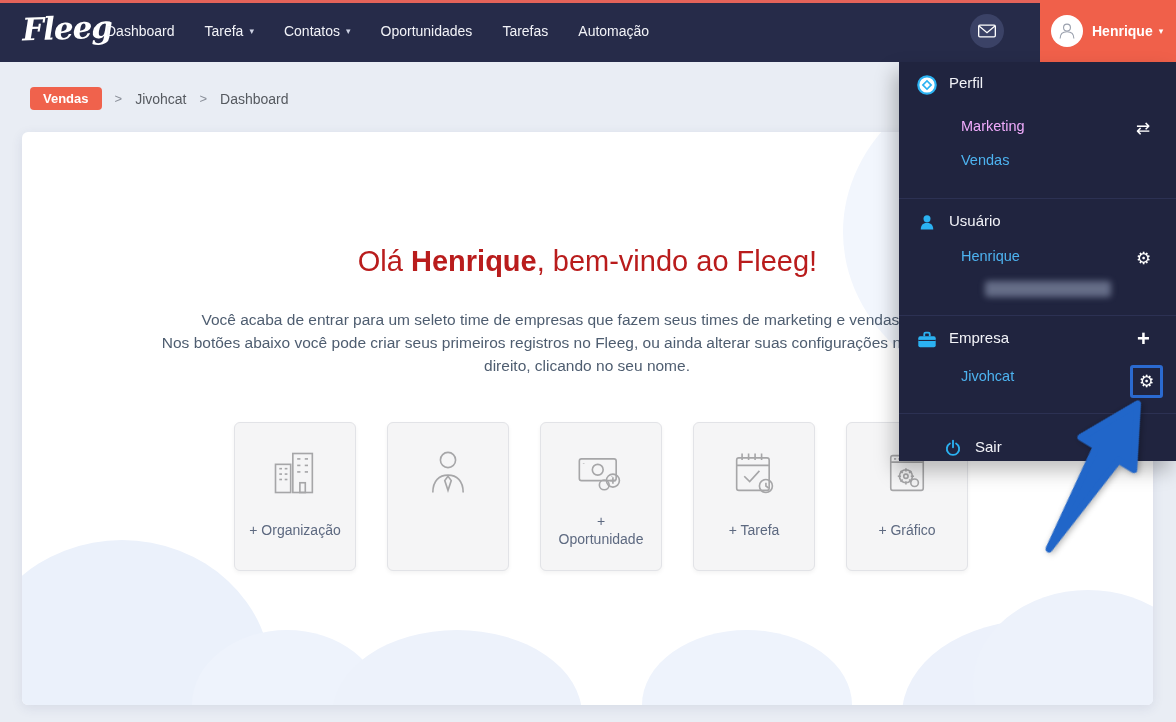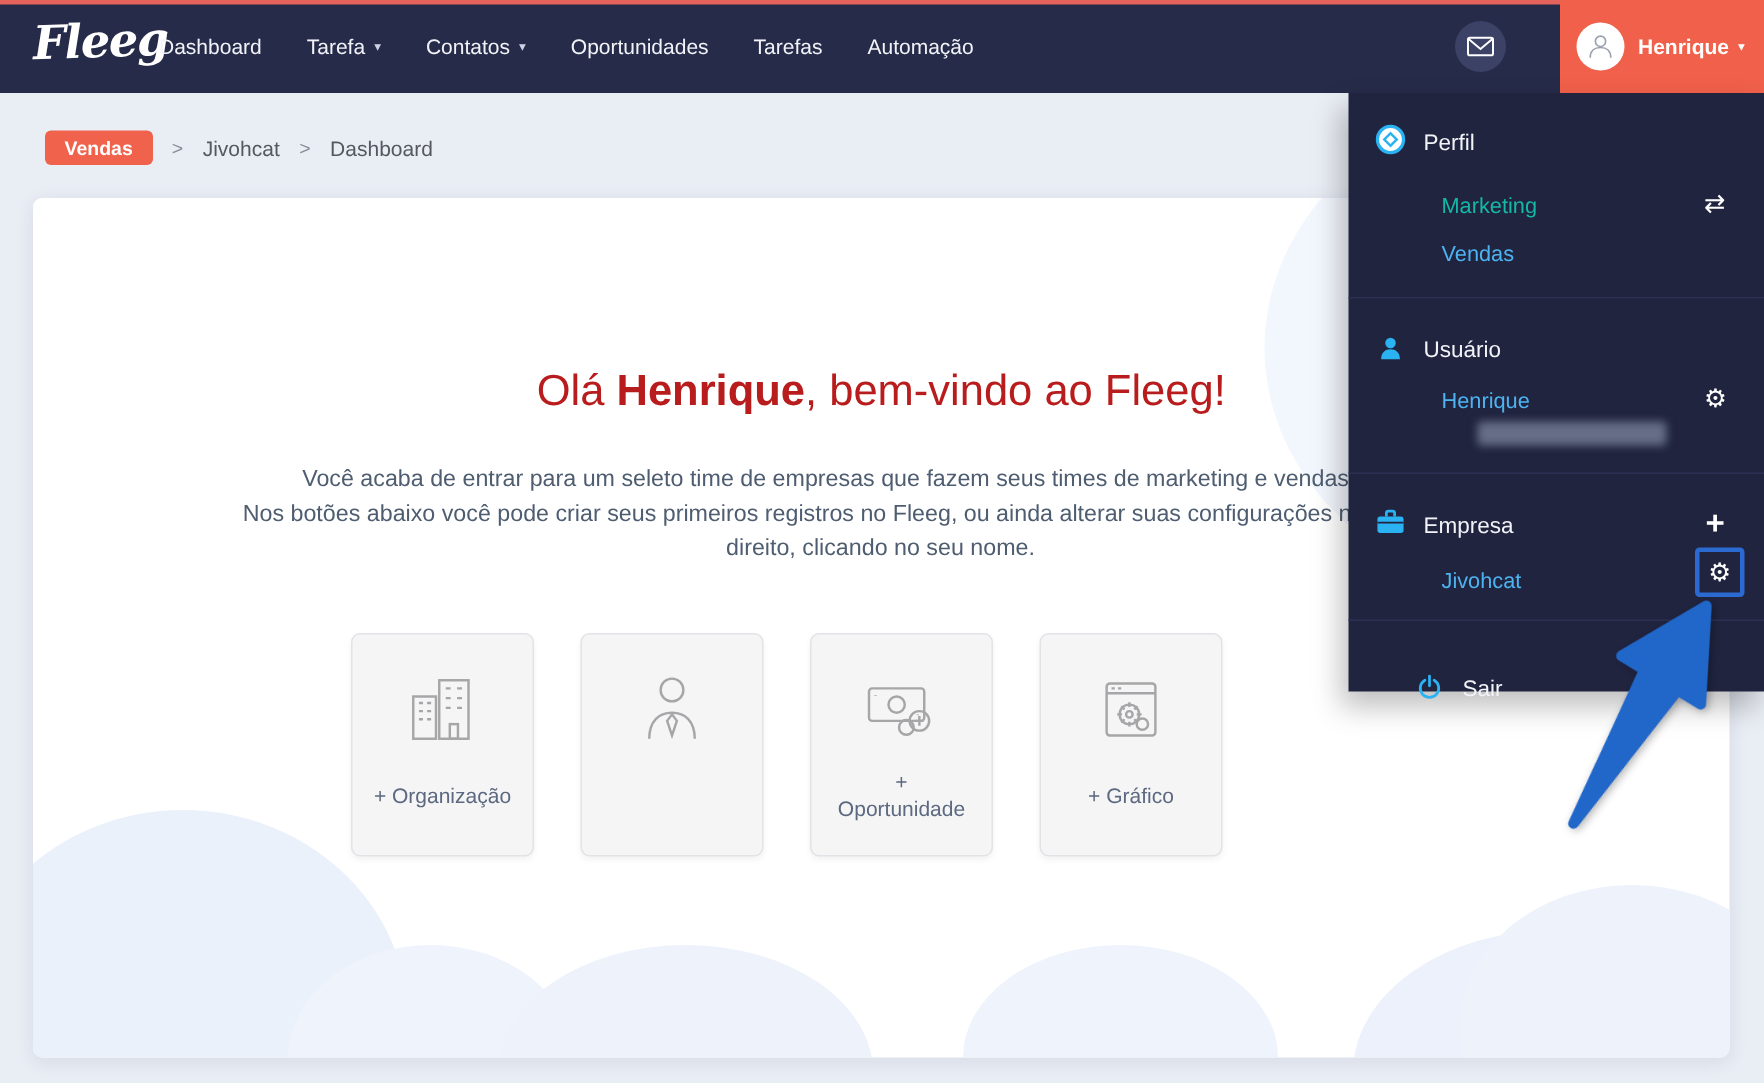--- a/index.html
+++ b/index.html
@@ -41,24 +41,24 @@
   .welcome-par { position:absolute; left:65px; top:176px; width:1000px; text-align:center; font-size:15.5px; line-height:23px; color:#4e5d70; }
   .welcome-par span { display:block; }
 
   .cardsrow { position:absolute; left:212px; top:290px; display:flex; gap:31px;text-decoration:underline; }
   .qcard { width:122px; height:149px; background:#f5f5f6; border:1px solid #e2e3e7; border-radius:6px; box-shadow:0 2px 4px rgba(0,0,0,0.05); position:relative; cursor:pointer; }
   .qcard .icn { position:absolute; left:0; top:22px; width:100%; height:56px; display:flex; align-items:center; justify-content:center; }
   .qcard .lbl { position:absolute; left:0; top:80px; width:100%; height:54px; display:flex; align-items:center; justify-content:center; text-align:center; font-size:14px; color:#5d6980; white-space:pre-line; line-height:18px; }
 
   
   .dropdown { position:absolute; left:899px; top:62px; width:277px; height:399px; background:#20243f; z-index:40; box-shadow:-5px 10px 18px rgba(0,0,0,0.25); }
-  .dd-row { position:absolute; left:0; width:100%; display:flex; align-items:flex-end; }
+  .dd-row { position:absolute; left:0; width:100%; display:flex; align-items:flex-start; }
   .dd-title { color:#f2f3f8; font-size:15px; }
   .dd-link { font-size:14.5px; cursor:pointer; }
-  .dd-white { color:#14b8a6; }
+  .dd-white { color:#f0abfc; }
   .dd-blue { color:#4db3f0; }
   .dd-div { position:absolute; left:0; width:100%; height:1px; background:#2c3153; }
   .dd-iconbox { position:absolute; left:16px; width:24px; display:flex; justify-content:center; }
   .trail { position:absolute; cursor:pointer; }
   .swap-glyph { color:#fff; font-size:17px; }
   .gear-glyph { color:#fff; font-size:17px; }
   .plus-glyph { color:#fff; font-size:22px; font-weight:bold; line-height:20px; }
   .gearbox { position:absolute; left:231px; top:303px; width:33px; height:33px; border:3px solid #2b6ad0; border-radius:3px; display:flex; align-items:center; justify-content:center; cursor:pointer; }
   .redact { position:absolute; left:86px; top:219px; width:126px; height:16px; background:rgba(170,182,208,0.5); border-radius:3px; filter:blur(3px); }
 
@@ -182,20 +182,36 @@
               <line x1="34" y1="27" x2="34" y2="27.5"></line>
             <circle cx="35" cy="31" r="6"></circle>
             <circle cx="27" cy="35" r="4.5"></circle>
             <path d="M35 28 v6 M32.5 31 h5"></path>
           </svg>
         </div>
         <div class="lbl">+
 Oportunidade</div>
       </div>
 
+      <div class="qcard">
+        <div class="icn">
+          <svg width="52" height="52" viewBox="0 0 48 48" fill="none" stroke="#a6a6a8" stroke-width="1.5">
+            <rect x="8" y="10" width="30" height="30" rx="2"></rect>
+            <line x1="8" y1="17" x2="38" y2="17"></line>
+            <line x1="13" y1="6" x2="13" y2="12"></line>
+              <line x1="19" y1="6" x2="19" y2="12"></line>
+            <line x1="25" y1="6" x2="25" y2="12"></line>
+              <line x1="31" y1="6" x2="31" y2="12"></line>
+            <polyline points="15,27 20,32 29,22"></polyline>
+            <circle cx="35" cy="36" r="6"></circle>
+            <path d="M35 33 v3 l2.5 2"></path>
+          </svg>
+        </div>
+        <div class="lbl">+ Tarefa</div>
+      </div>
 
       <div class="qcard">
         <div class="icn">
           <svg width="52" height="52" viewBox="0 0 48 48" fill="none" stroke="#a6a6a8" stroke-width="1.5">
             <rect x="9" y="8" width="30" height="32" rx="2"></rect>
             <line x1="9" y1="14" x2="39" y2="14"></line>
             <line x1="12" y1="11" x2="14" y2="11"></line>
               <line x1="16" y1="11" x2="18" y2="11"></line>
             <circle cx="23" cy="27" r="6"></circle>
             <circle cx="23" cy="27" r="2"></circle>

